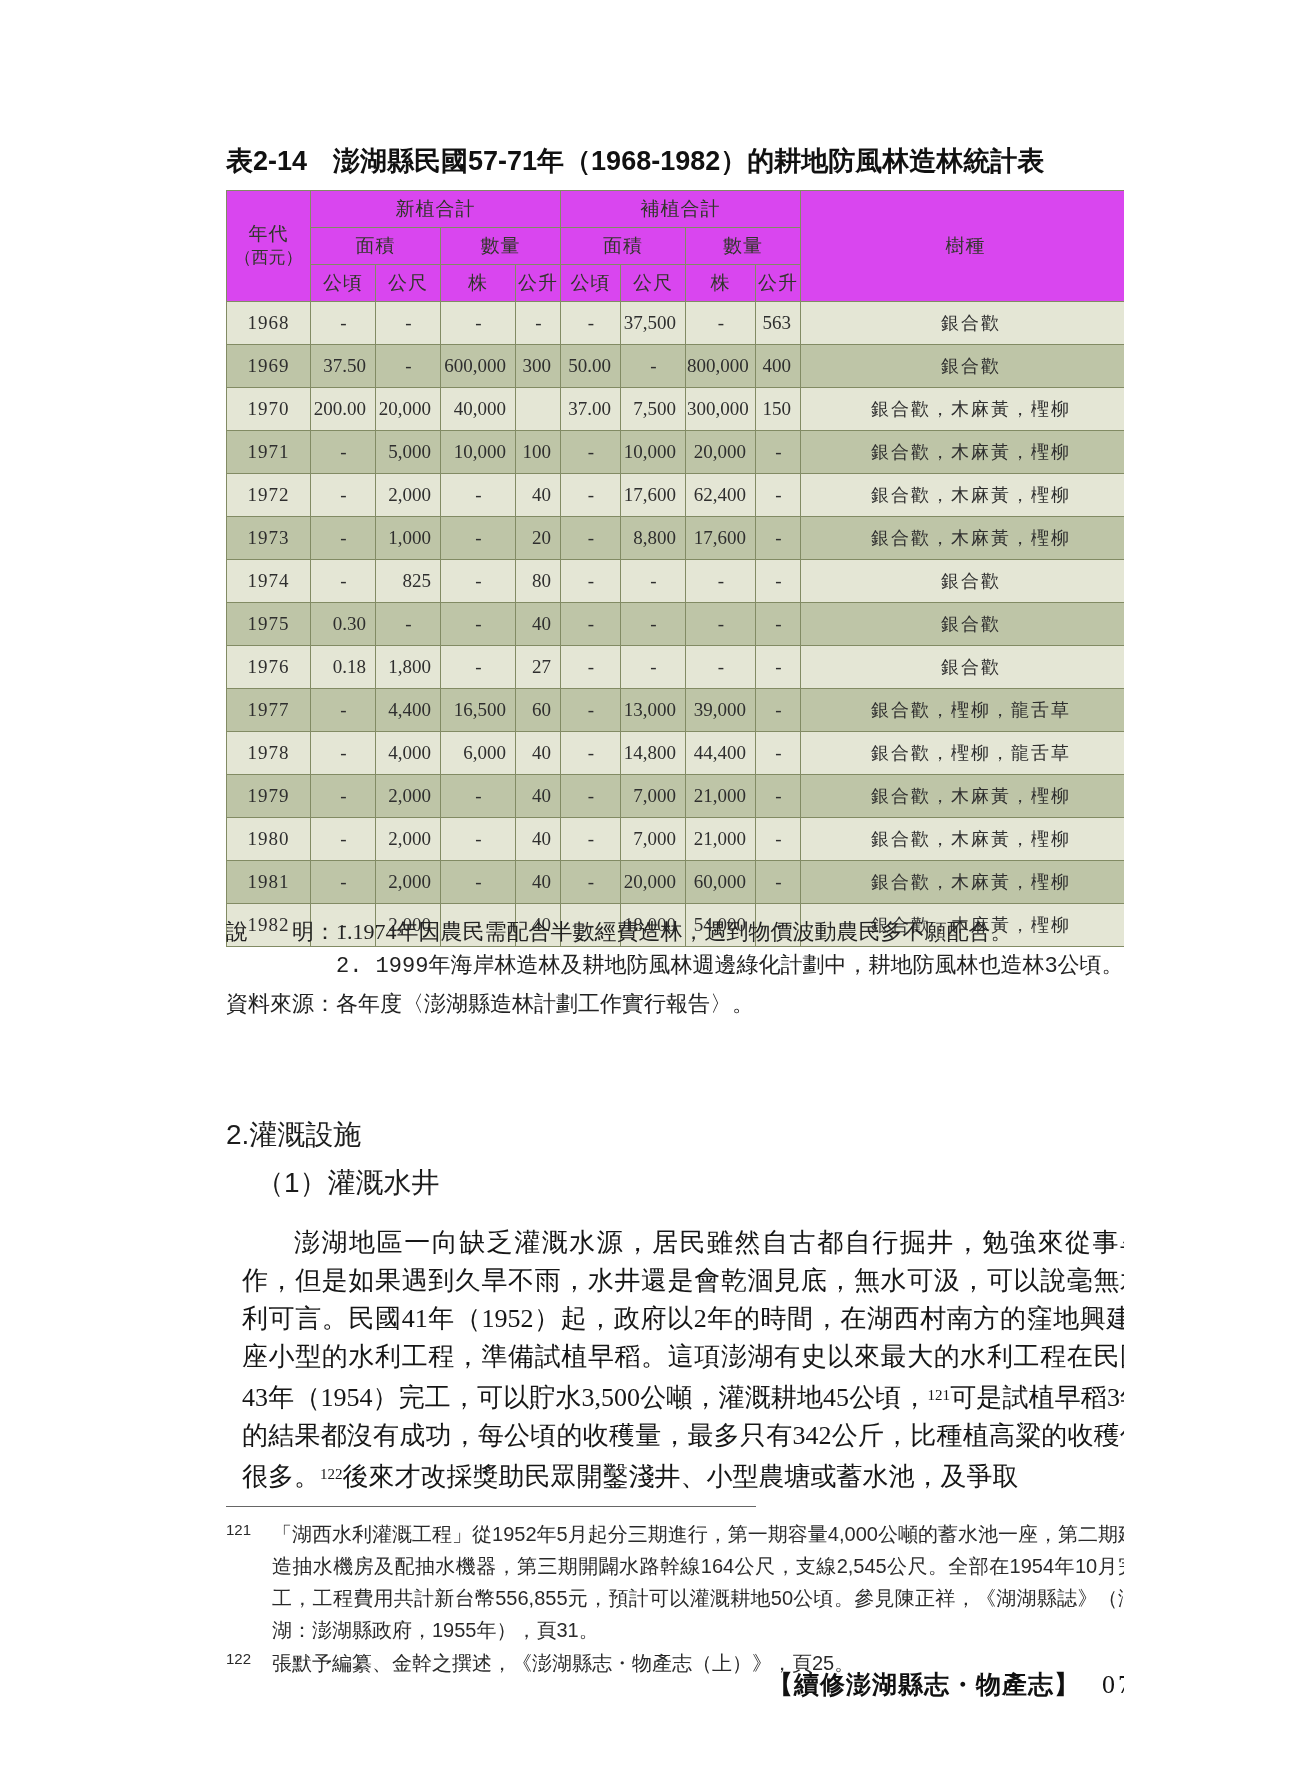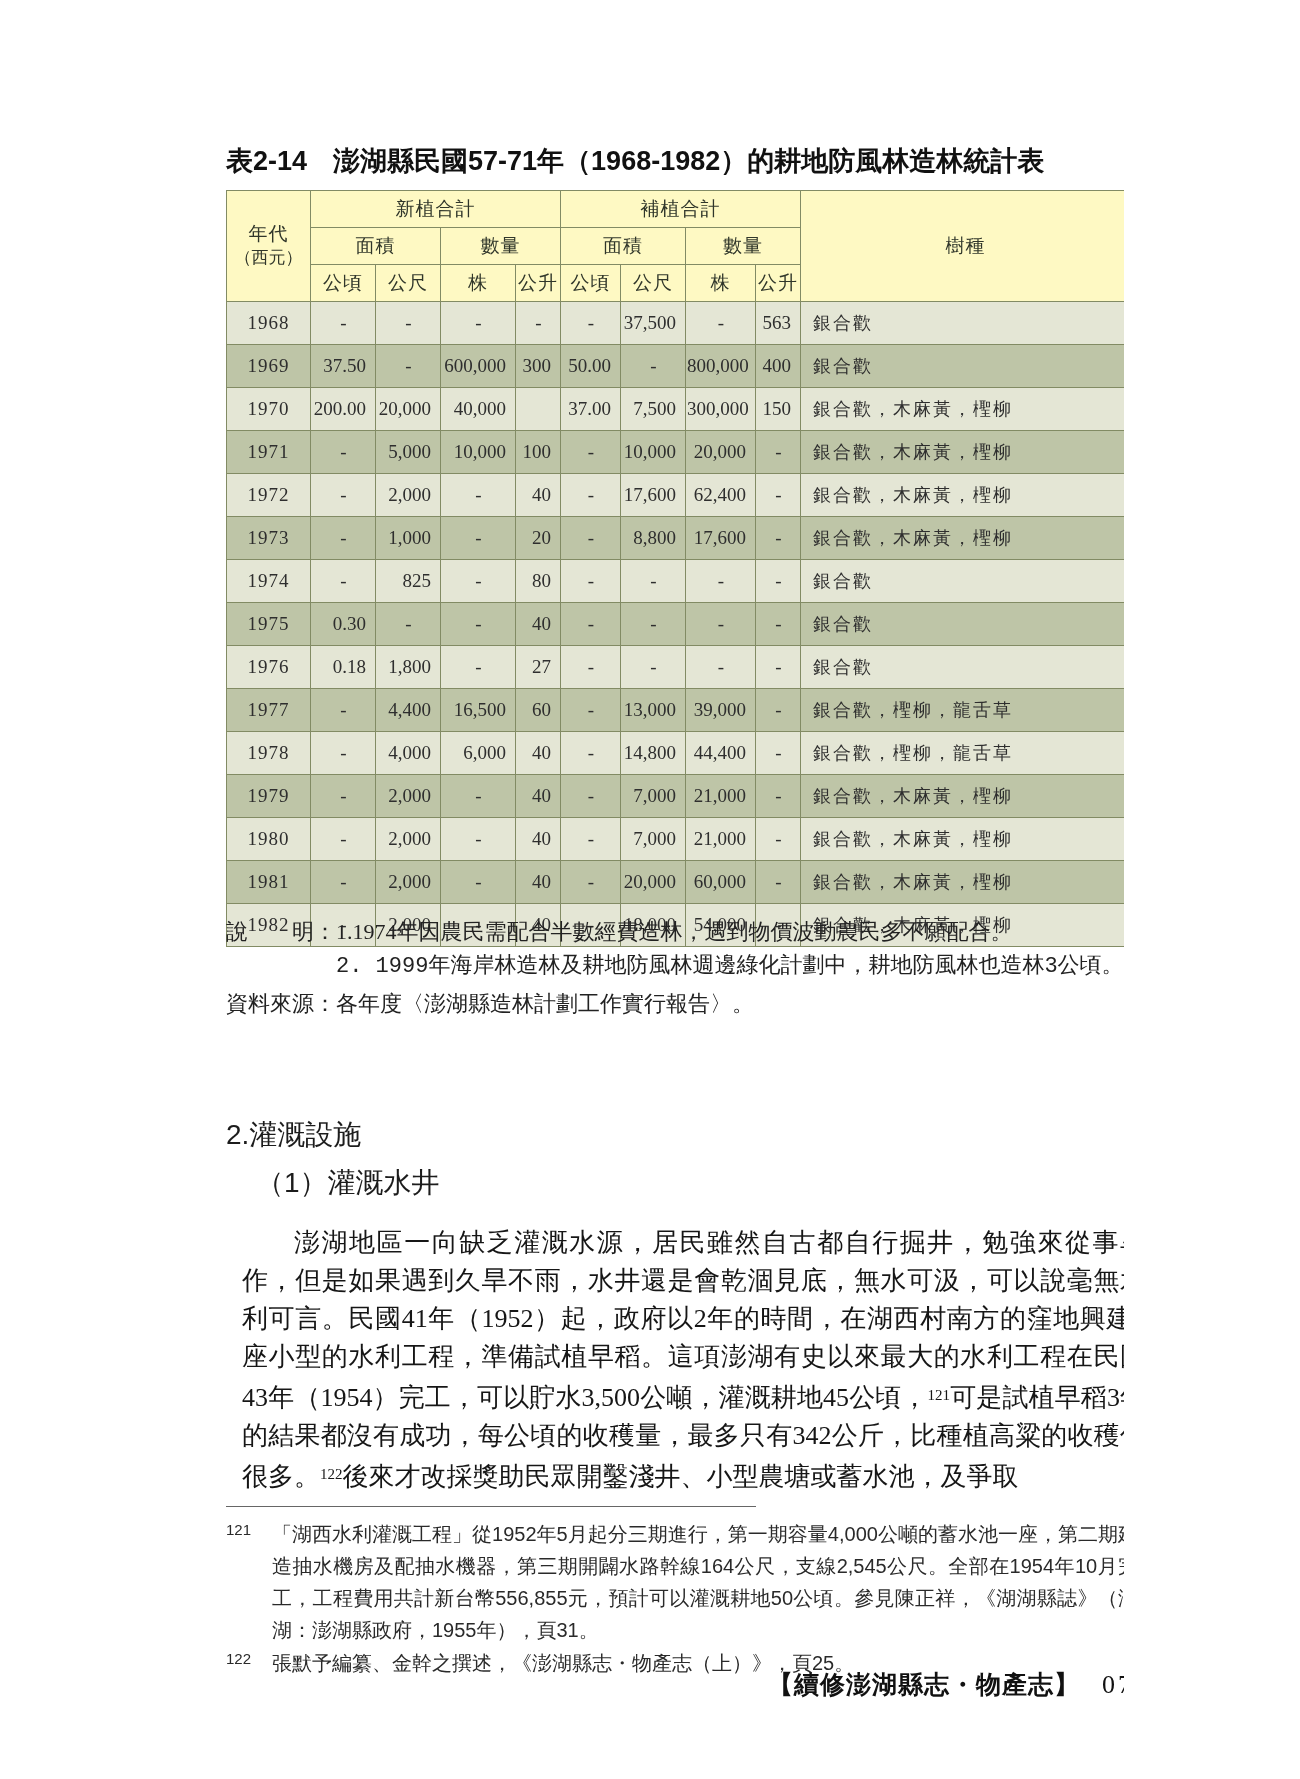--- a/index.html
+++ b/index.html
@@ -25,33 +25,33 @@
     border-collapse:collapse;table-layout:fixed;width:904px;
     font-size:19px;color:#2e2e2e;
   }
   .stat-table th,.stat-table td{
     border:1px solid #828b64;
     overflow:hidden;white-space:nowrap;
     font-weight:normal;
     vertical-align:middle;
   }
   .stat-table thead th{
-    background:#fef9c3;
+    background:#d946ef;
     height:34px;
     text-align:center;
     letter-spacing:1px;
     color:#30362a;
   }
   .stat-table tbody td{height:40px;}
   .stat-table tbody tr:nth-child(odd) td{background:#e4e6d5;}
   .stat-table tbody tr:nth-child(even) td{background:#bec5a7;}
   td.yr{text-align:center;letter-spacing:1px;}
   td.num{text-align:right;padding-right:9px;}
   td.num.dash{text-align:center;padding-right:0;}
-  td.sp{text-align:left;padding-left:12px;letter-spacing:2px;font-size:18px;}
+  td.sp{text-align:center;padding-left:12px;letter-spacing:2px;font-size:18px;}
   .yr-head div{line-height:24px;}
   .yr-sub{font-size:17px;letter-spacing:0;}
   
   .tbl-notes{
     position:absolute;left:226px;top:914px;width:930px;
     font-size:22px;line-height:35px;color:#222;
   }
   .note-indent{padding-left:110px;font-family:Liberation Mono, monospace;}
   .note-src{margin-top:2px;}
   

